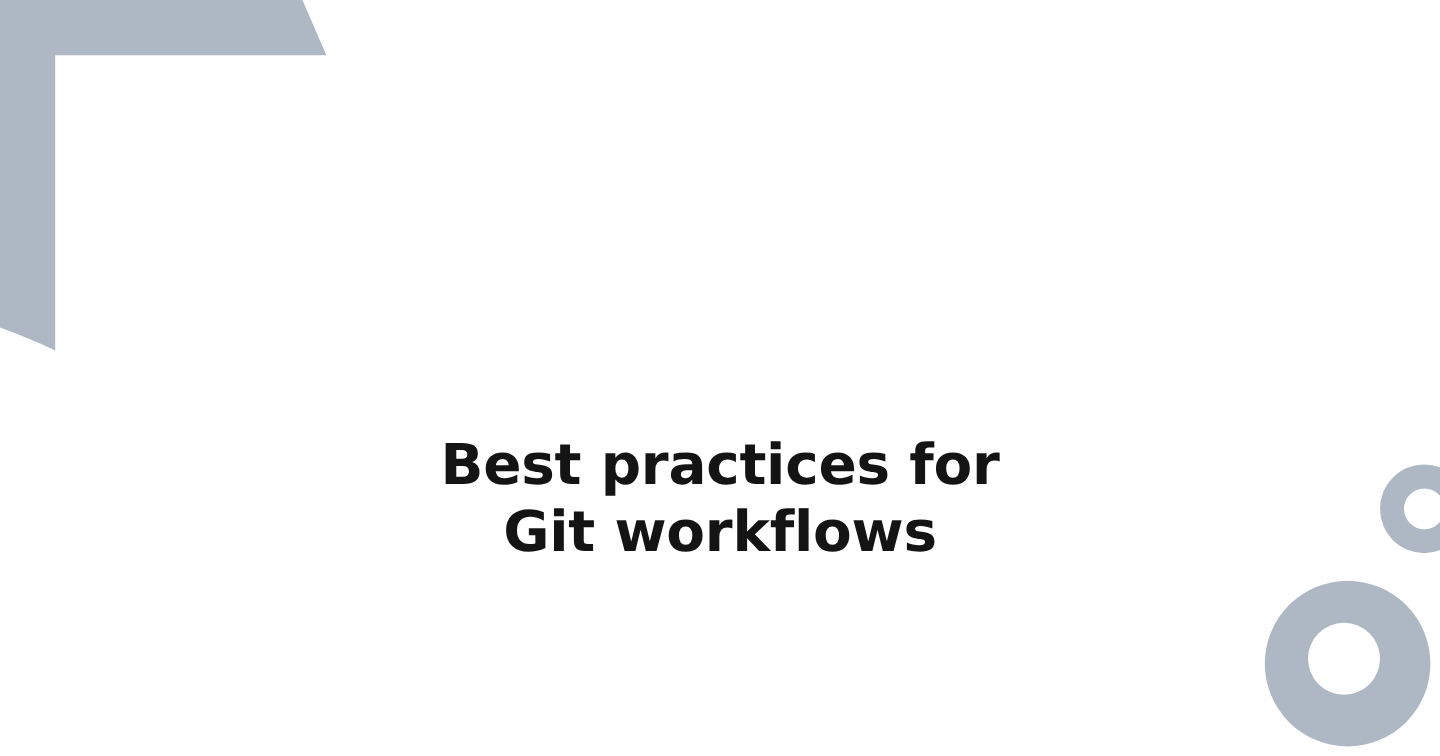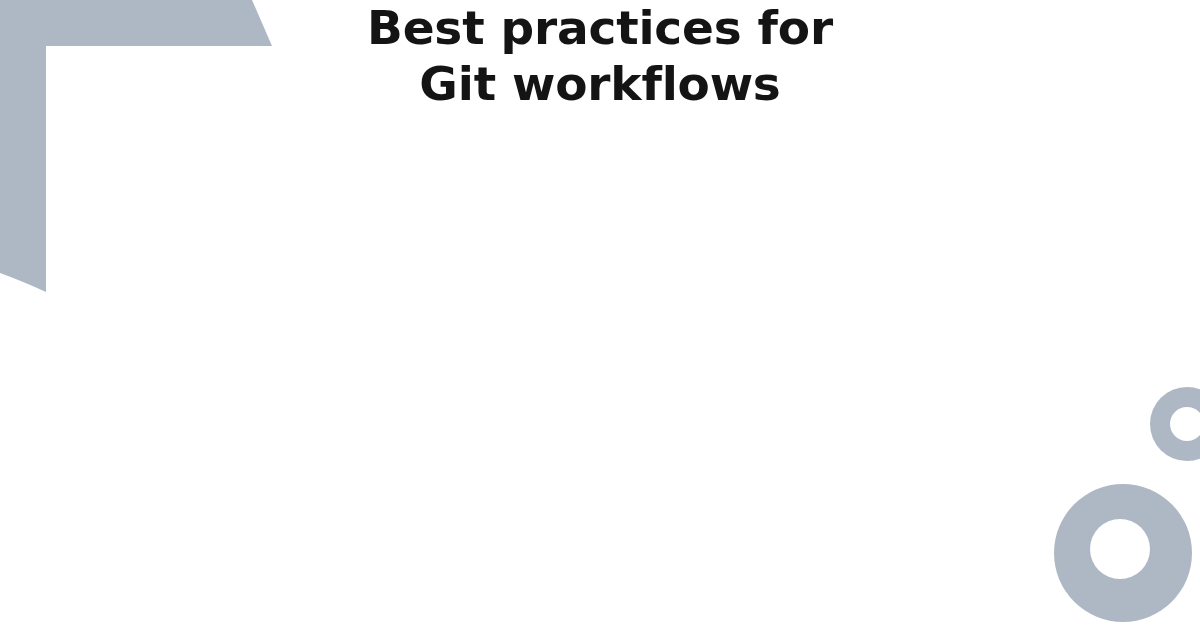--- a/index.html
+++ b/index.html
@@ -39,21 +39,21 @@
   }
 
   
   .headline-wrap {
     position: absolute;
     left: 0;
     top: 0;
     width: 1200px;
     height: 472px;
     display: flex;
-    align-items: flex-start;
+    align-items: flex-end;
     justify-content: center;
   }
   .headline {
     width: 760px;
     margin: 0;
     padding: 0;
     text-align: center;
     color: #141414;
     font-family: "DejaVu Sans", "Liberation Sans", sans-serif;
     font-size: 47px;

